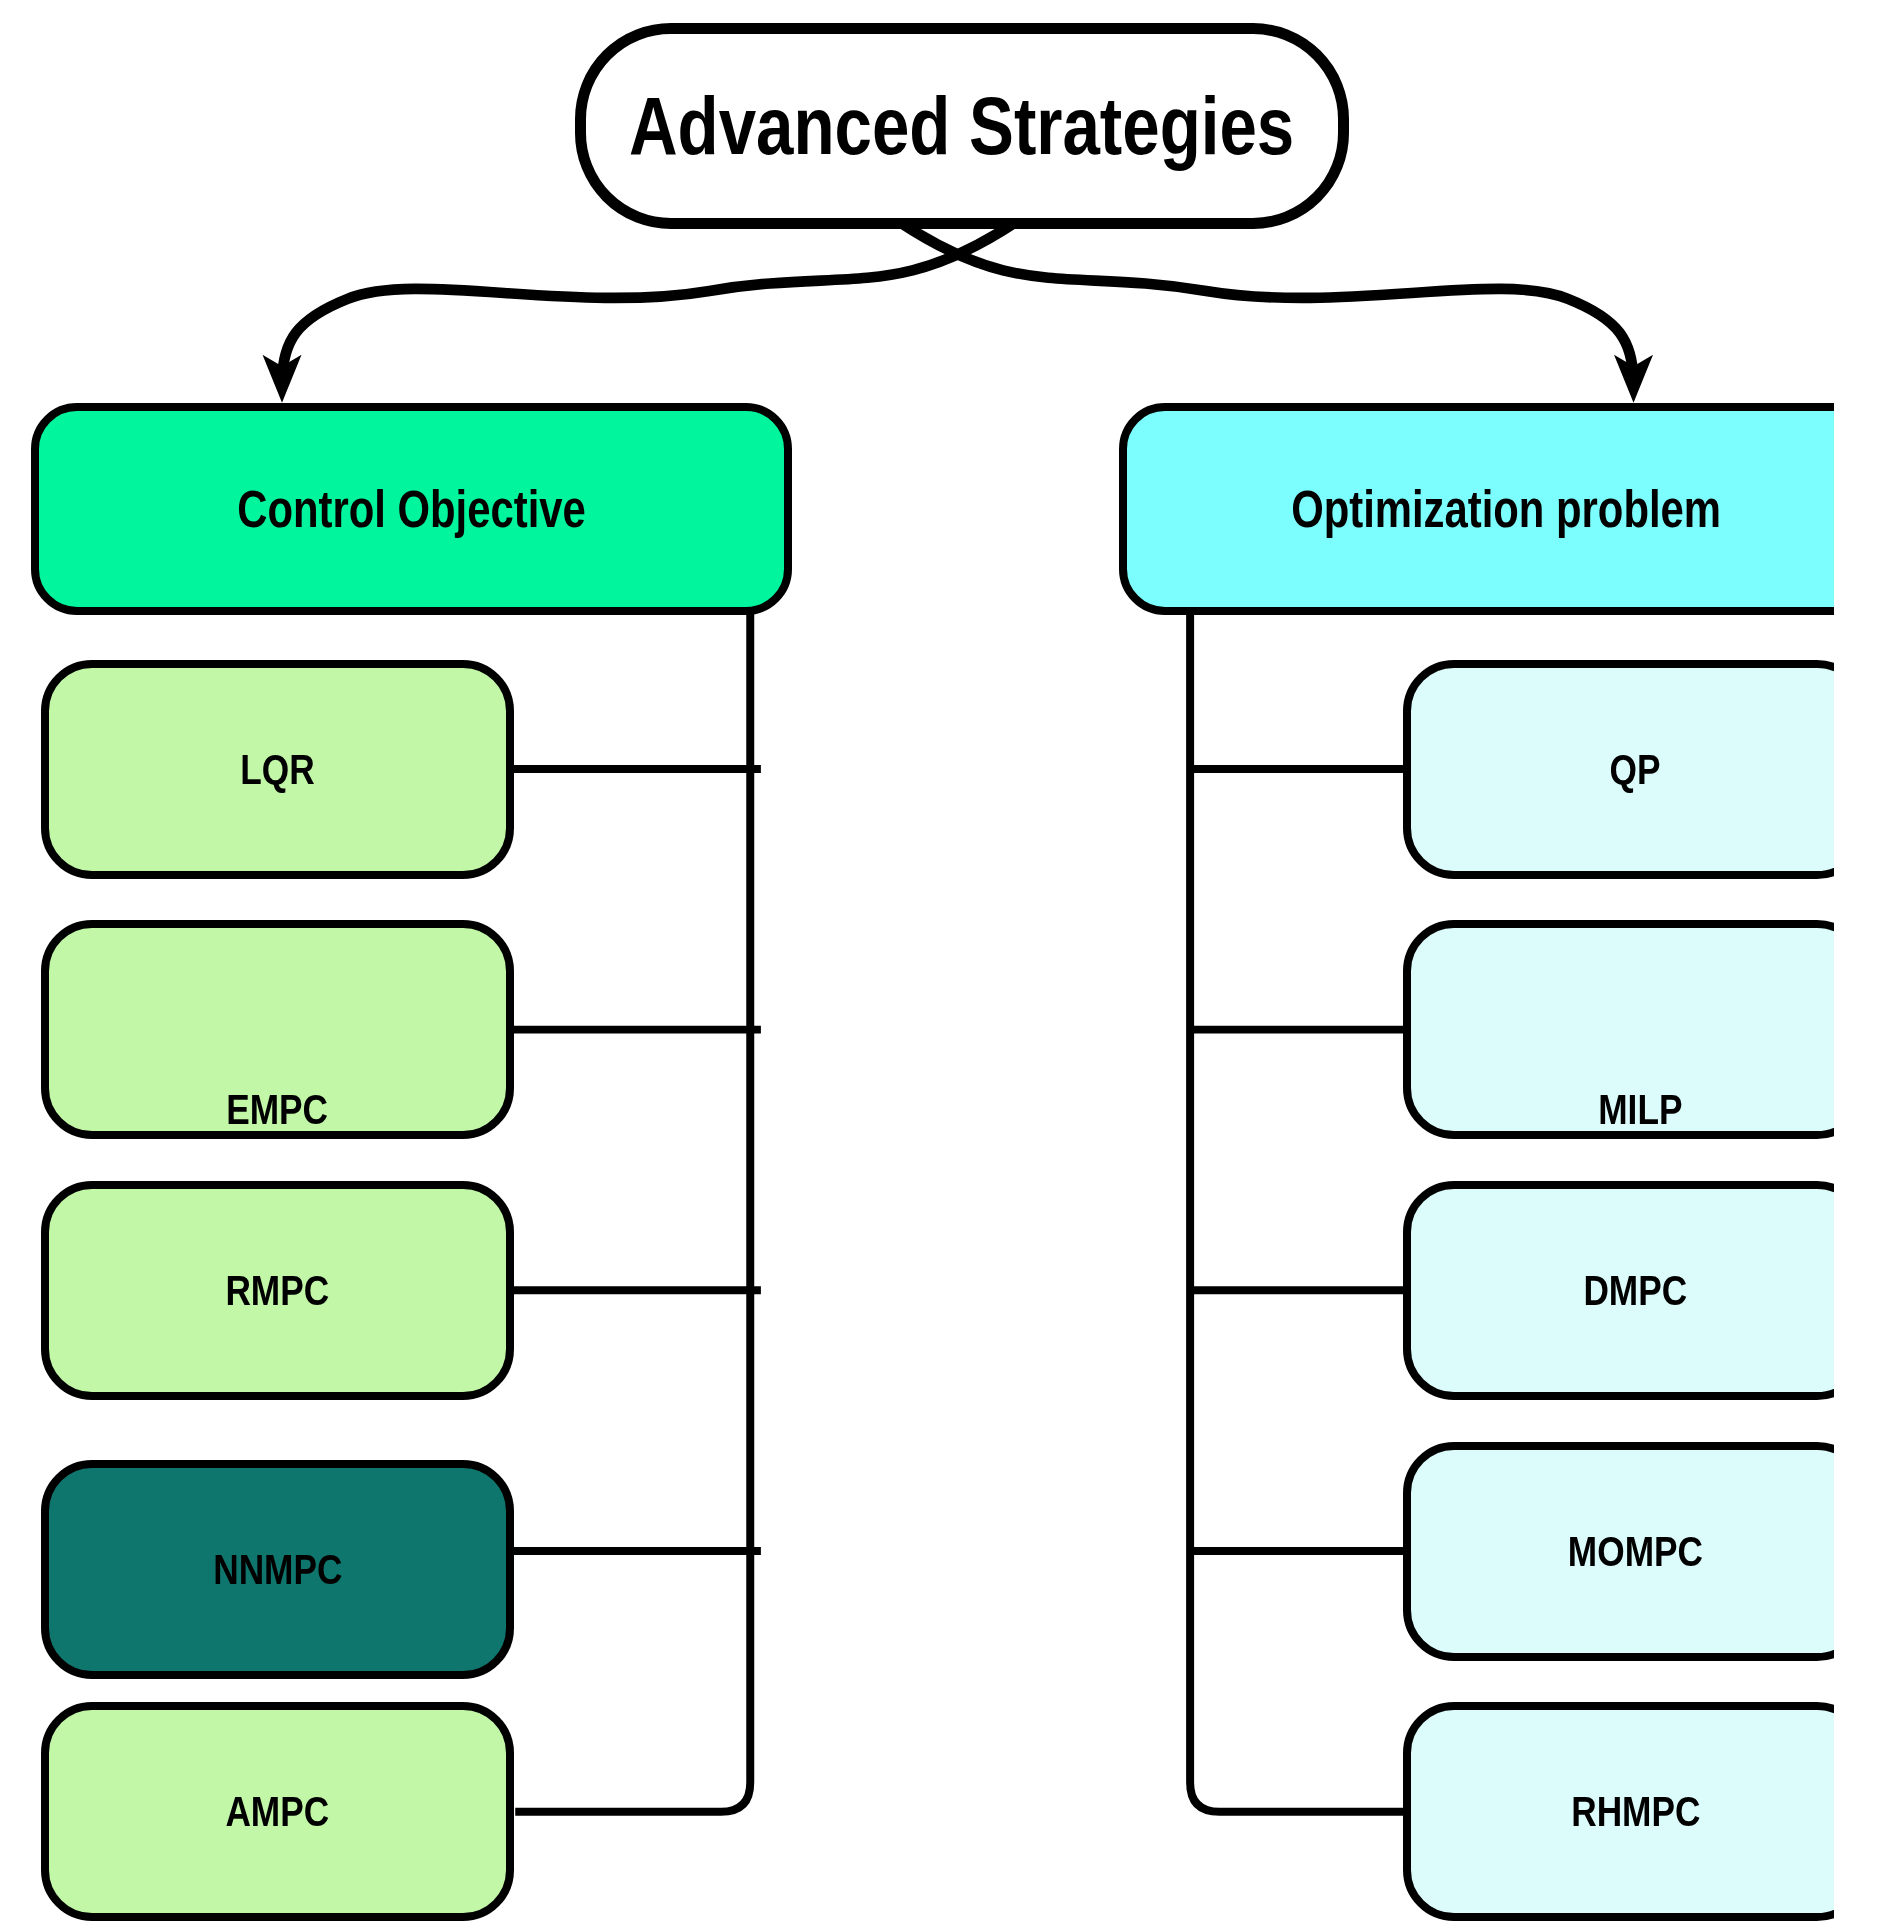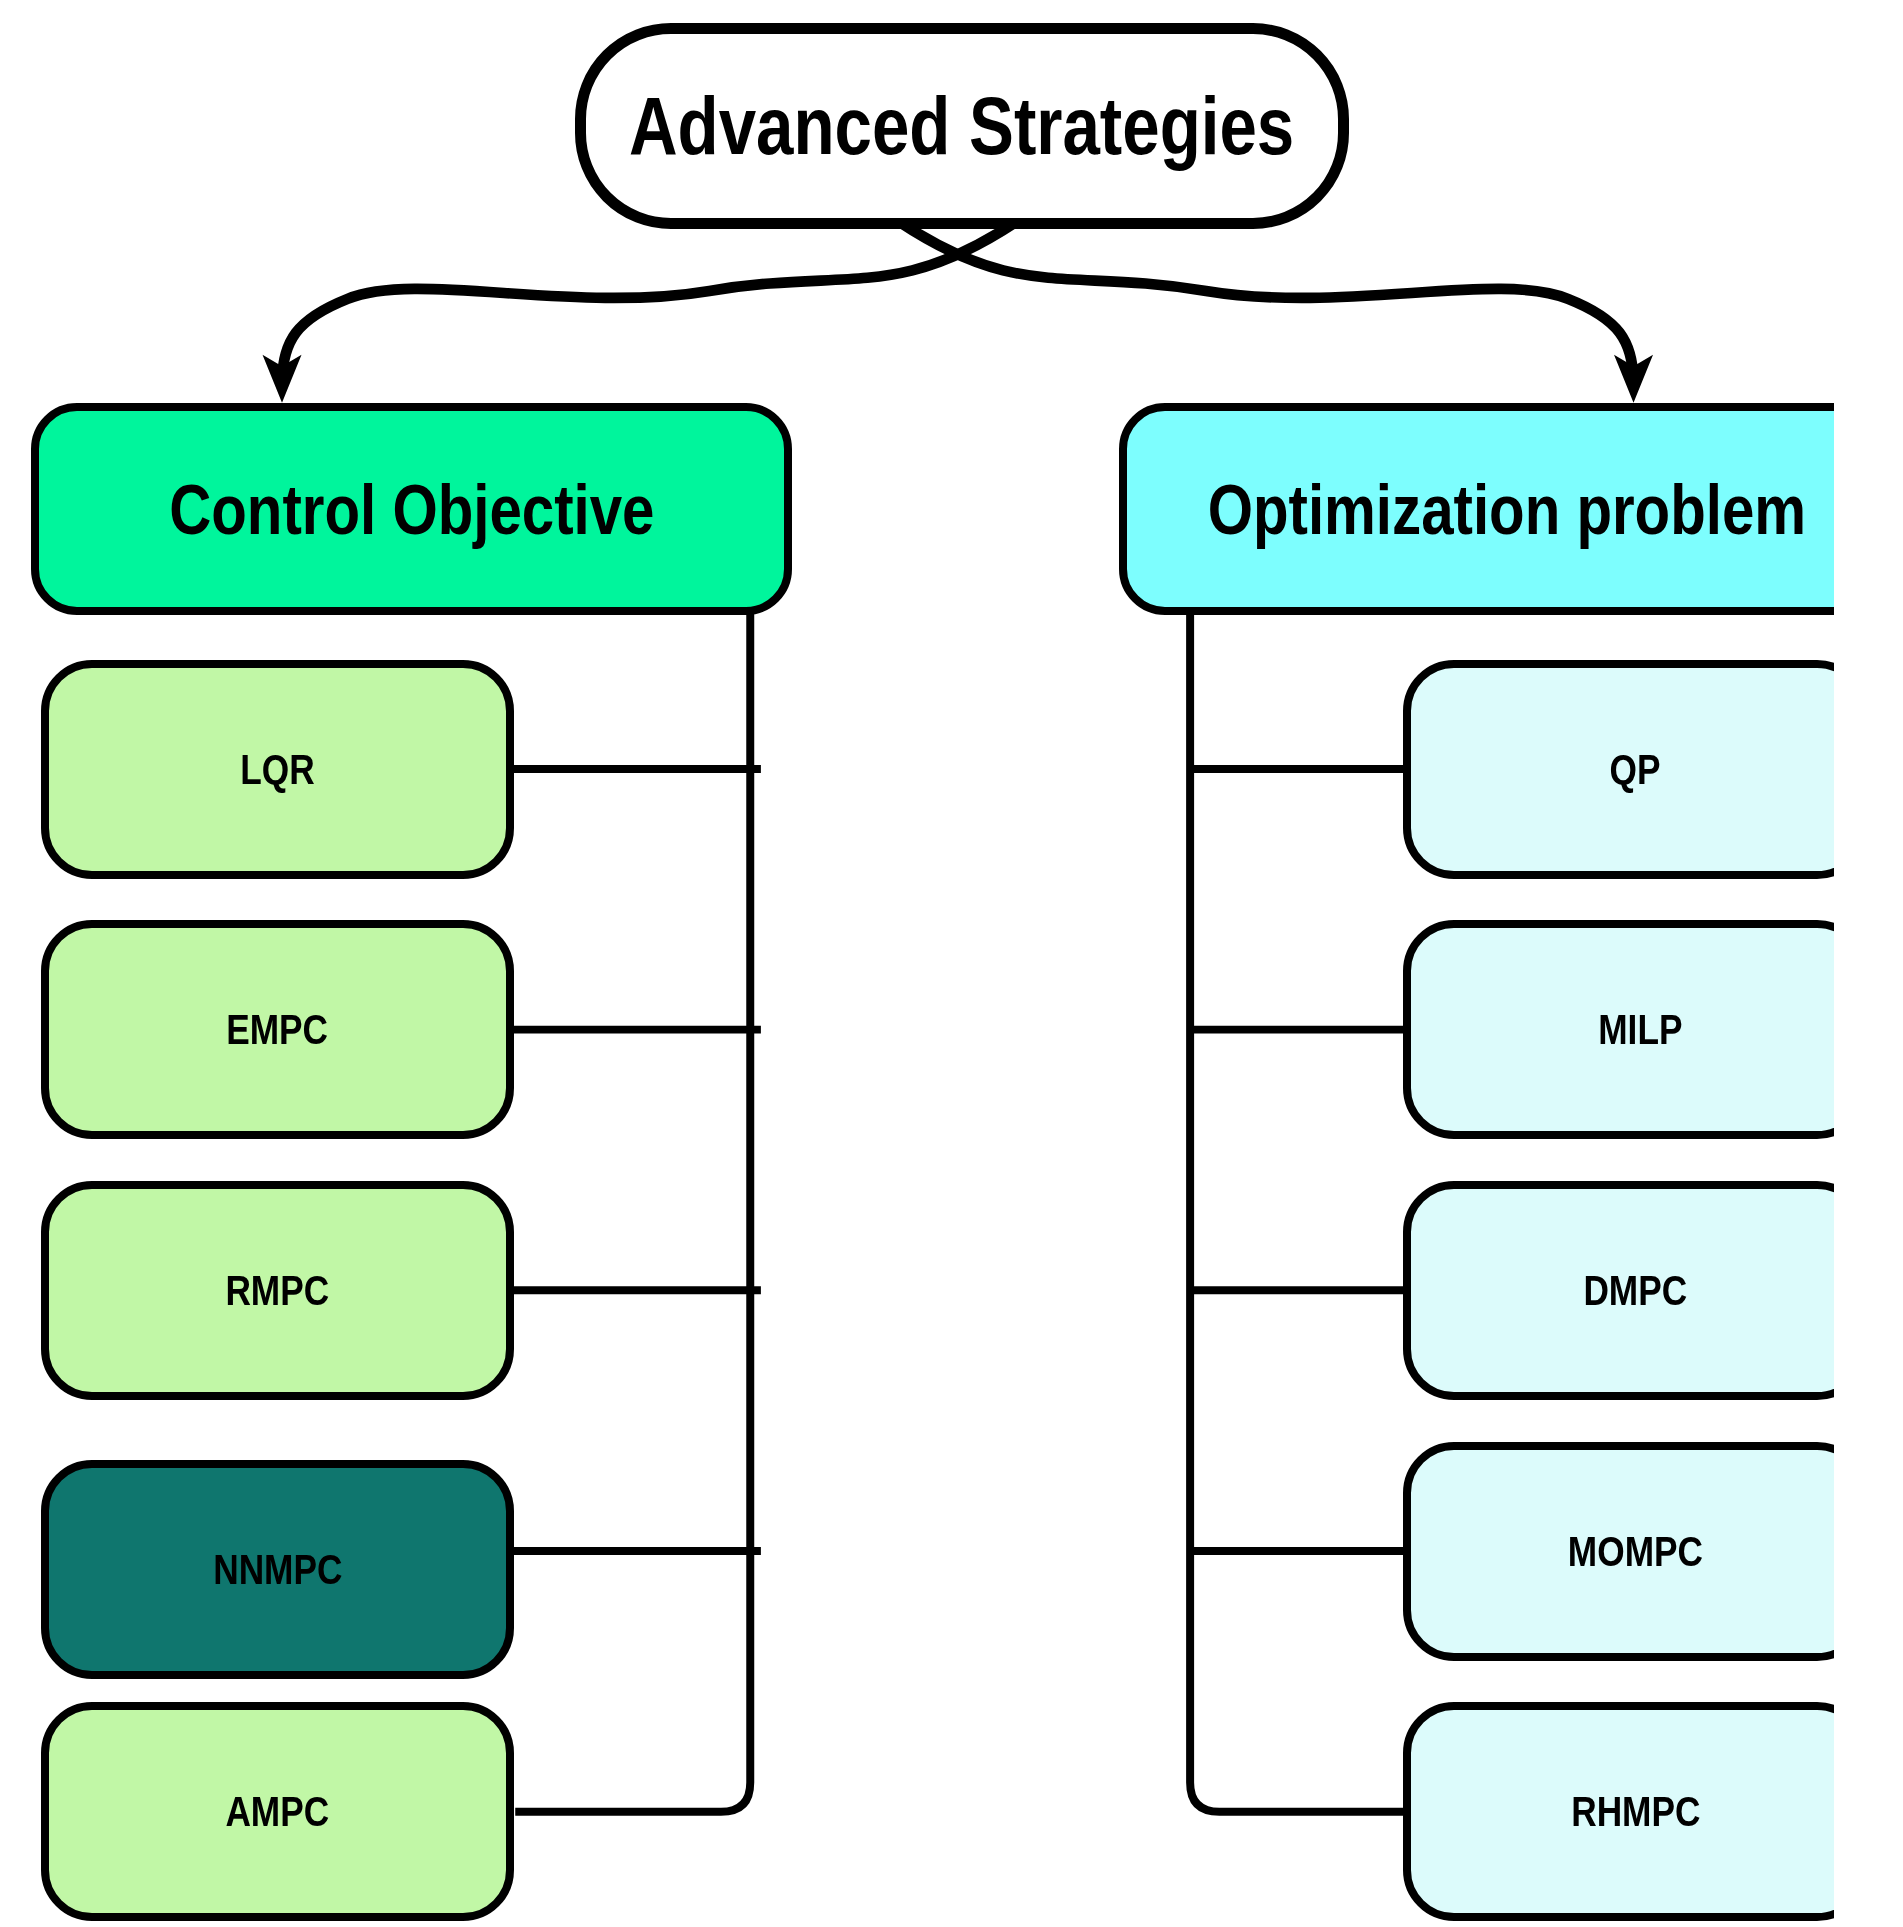--- a/index.html
+++ b/index.html
@@ -39,33 +39,33 @@
   .title-node {
     left: 575px; top: 23px;
     width: 774px; height: 206px;
     border-width: 11.5px;
     border-radius: 96px;
     font-size: 82px;
   }
   .header-node {
     top: 403px; height: 212px;
     border-radius: 46px;
-    font-size: 71px;
+    font-size: 51px;
   }
   .header-control      { left: 31px;   width: 761px; }
   .header-optimization { left: 1119px; width: 775px; }
   .child-node {
     height: 219px;
     border-radius: 51px;
     font-size: 43px;
   }
   .col-left  .child-node { left: 41px;   width: 473px; }
   .col-right .child-node { left: 1403px; width: 465px; }
   .row-0 { top: 660px; }
-  .row-1 { top: 920px; }
+  .row-1 { top: 920px; align-items: flex-end; }
   .row-2 { top: 1181px; }
   .row-3 { top: 1442px; }
   .row-4 { top: 1702px; }
 </style>
 </head>
 <body>
 
 <div class="canvas">
 
   <svg class="wires" viewBox="0 0 2147 2174" xmlns="http://www.w3.org/2000/svg">

